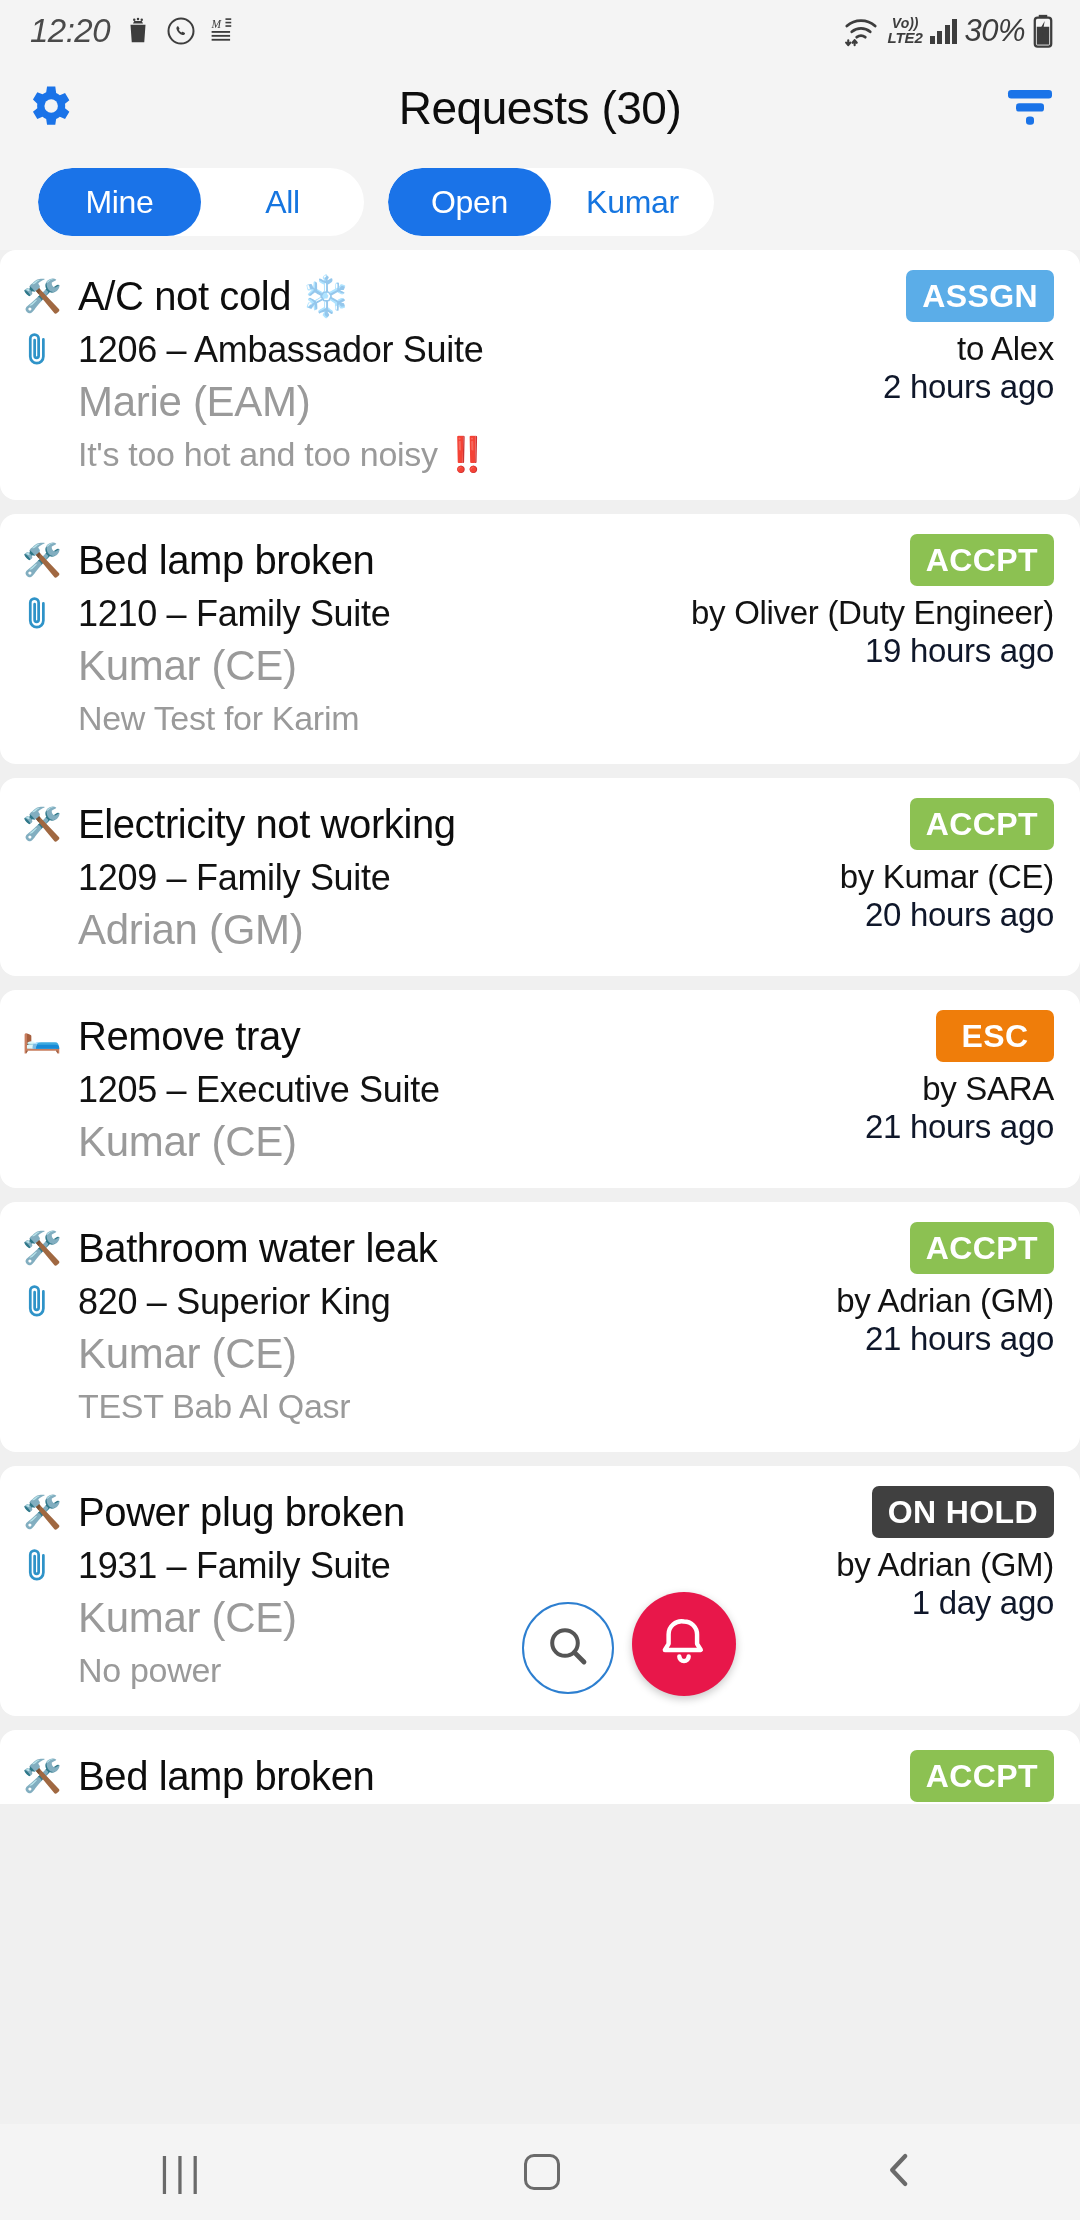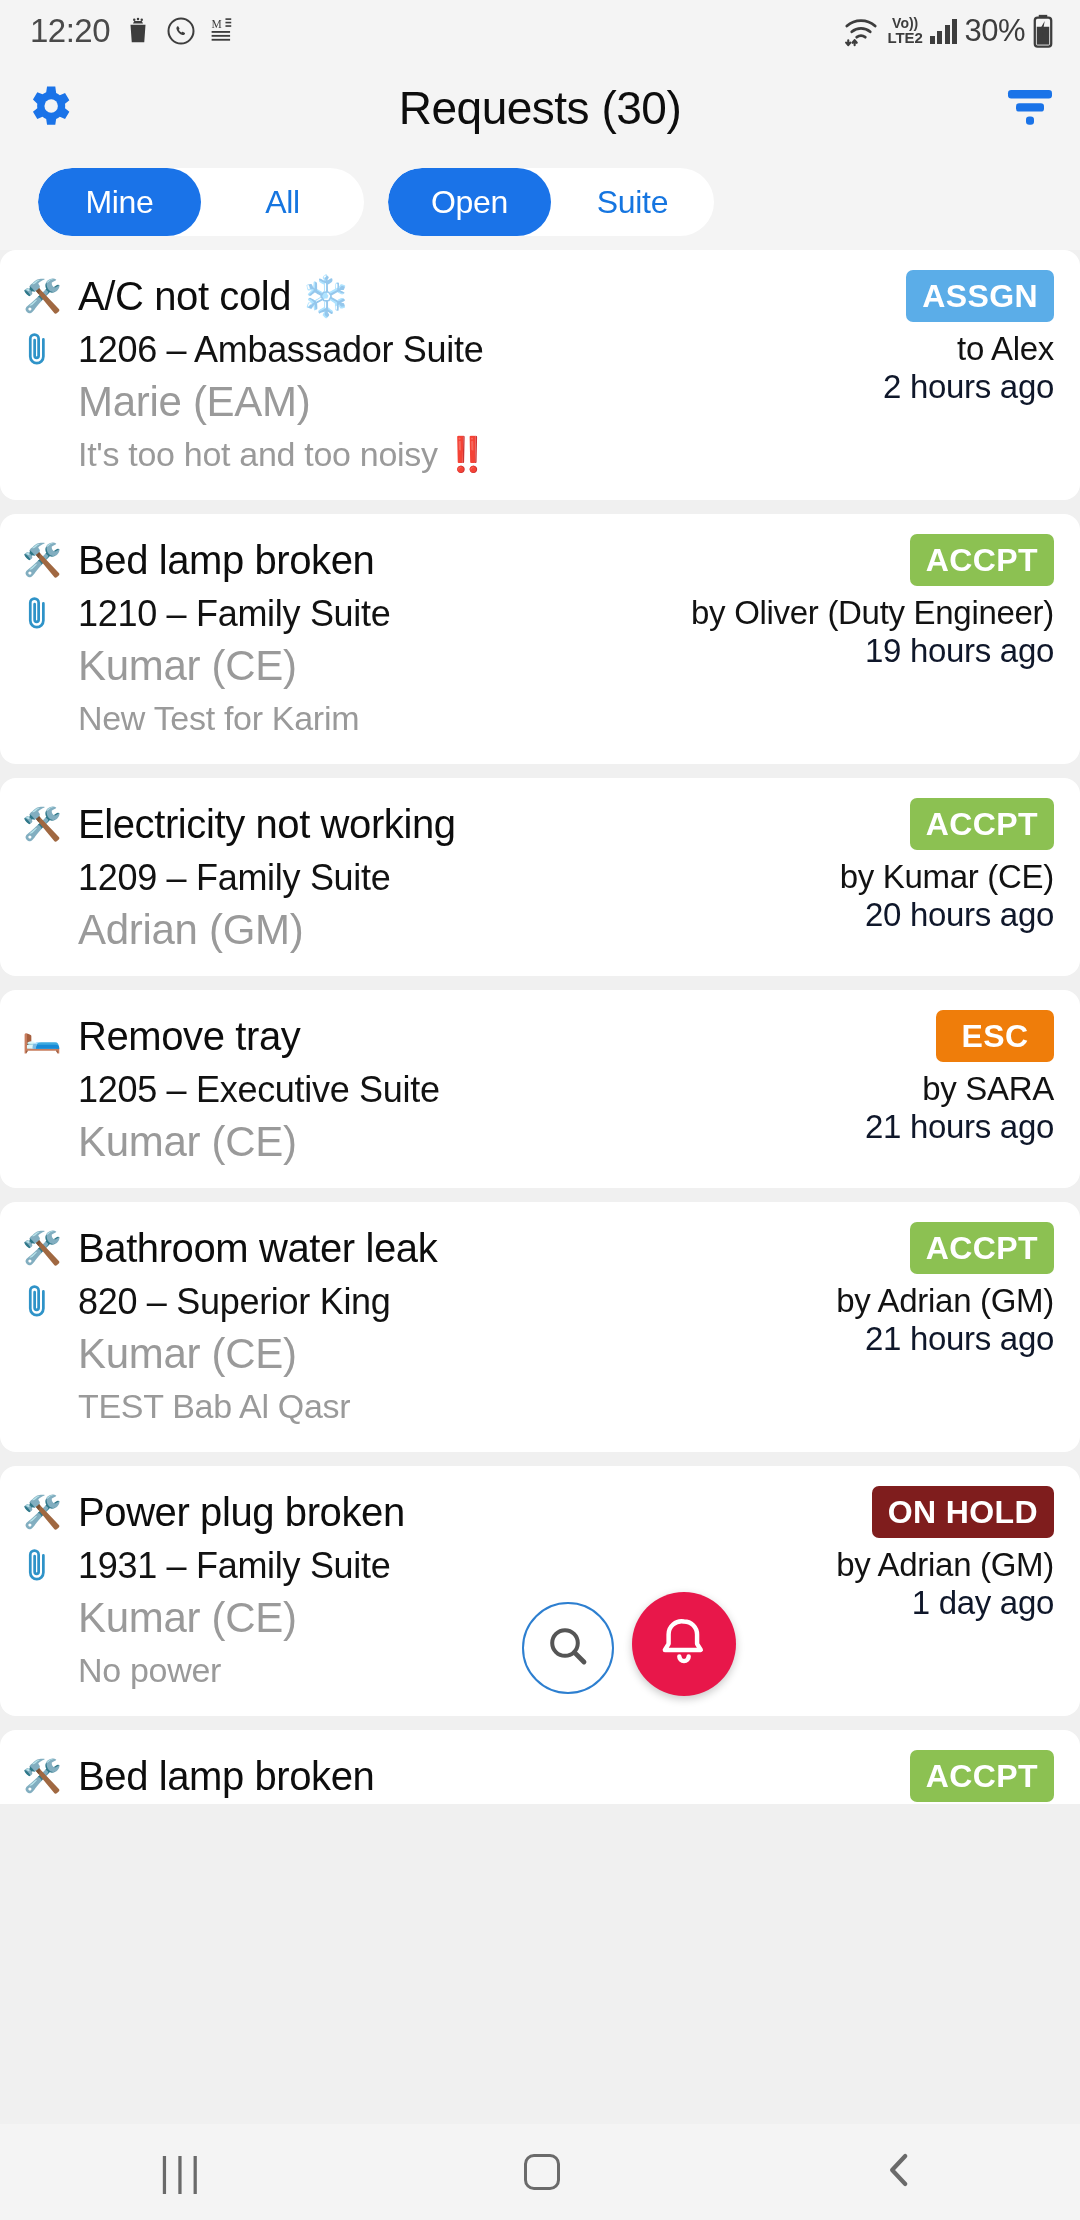--- a/index.html
+++ b/index.html
@@ -18,20 +18,21 @@
   }
 
   
   .statusbar {
     height: 62px;
     background: #f4f4f4;
     display: flex;
     align-items: center;
     padding: 0 26px 0 30px;
     flex: 0 0 auto;
+    font-style: italic;
   }
   .sb-left { display: flex; align-items: center; gap: 13px; }
   .sb-time {
     font-size: 33px; color: #4a4a4a; letter-spacing: -0.5px;
     font-family: "Liberation Sans", sans-serif;
   }
   .sb-spacer { flex: 1 1 auto; }
   .sb-right { display: flex; align-items: center; gap: 7px; }
   .sb-ico { display: inline-flex; align-items: center; justify-content: center; }
   .sb-batt { font-size: 31px; color: #3d3d3d; letter-spacing: -0.5px; }
@@ -268,21 +269,21 @@
     </span>
   </div>
 
   <div class="toggles">
     <div class="seg g1">
       <div class="seg-opt active">Mine</div>
       <div class="seg-opt">All</div>
     </div>
     <div class="seg g2">
       <div class="seg-opt active">Open</div>
-      <div class="seg-opt">Suite</div>
+      <div class="seg-opt">Kumar</div>
     </div>
   </div>
 
   <div class="list">
 
     <div class="card">
       <div class="card-left">
         <div class="row line t">
           <span class="ico-col">🛠️</span>
           <span class="c-title">A/C not cold ❄️</span>
@@ -432,21 +433,21 @@
         <div class="row line">
           <span class="ico-col"></span>
           <span class="c-by">Kumar (CE)</span>
         </div>
         <div class="row line">
           <span class="ico-col"></span>
           <span class="c-note">No power</span>
         </div>
       </div>
       <div class="card-right">
-        <span class="badge" style="background:#7f1d1d">ON HOLD</span>
+        <span class="badge" style="background:#404040">ON HOLD</span>
         <span class="actor">by Adrian (GM)</span>
         <span class="ago">1 day ago</span>
       </div>
     </div>
 
     <div class="card" style="padding-bottom:0;border-bottom-left-radius:0;border-bottom-right-radius:0;">
       <div class="card-left">
         <div class="row line t">
           <span class="ico-col">🛠️</span>
           <span class="c-title">Bed lamp broken</span>

